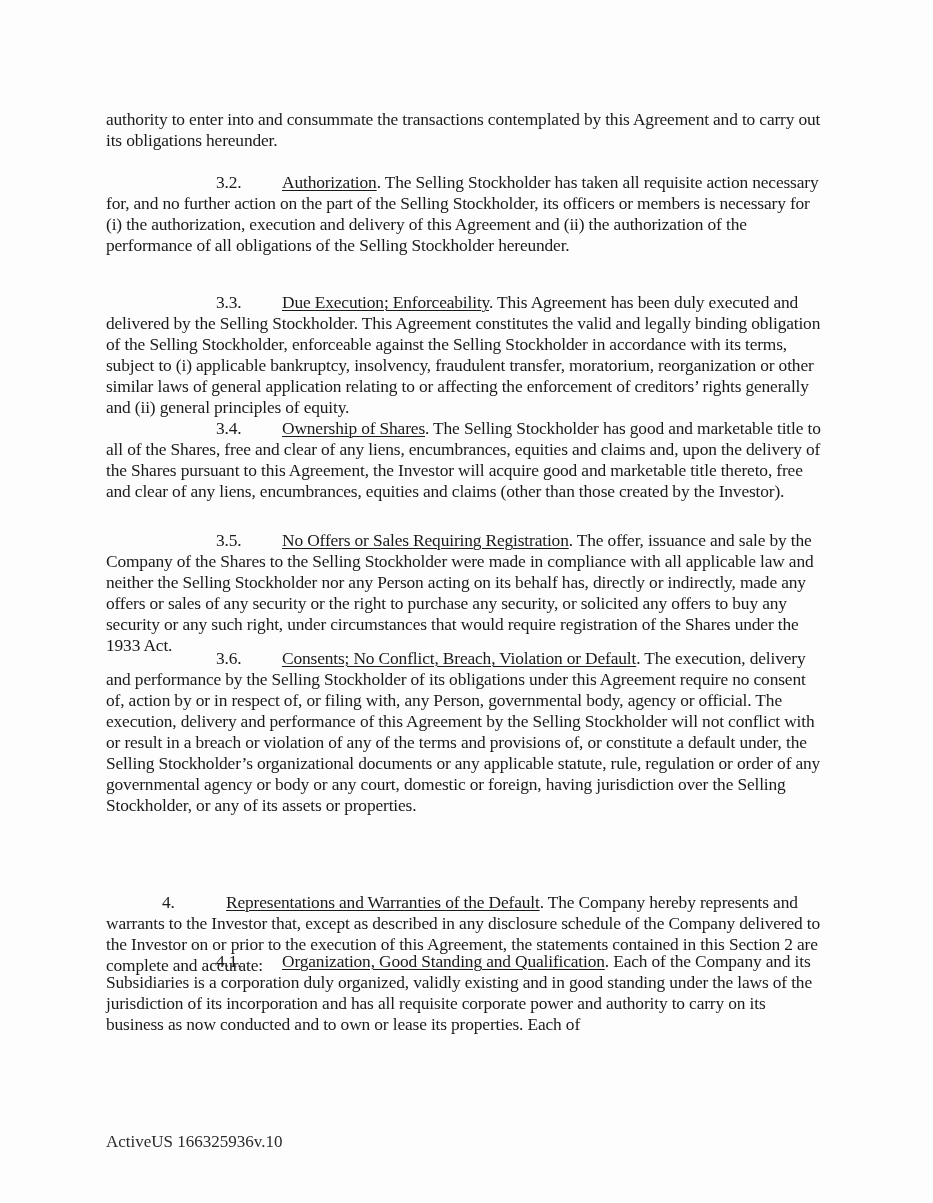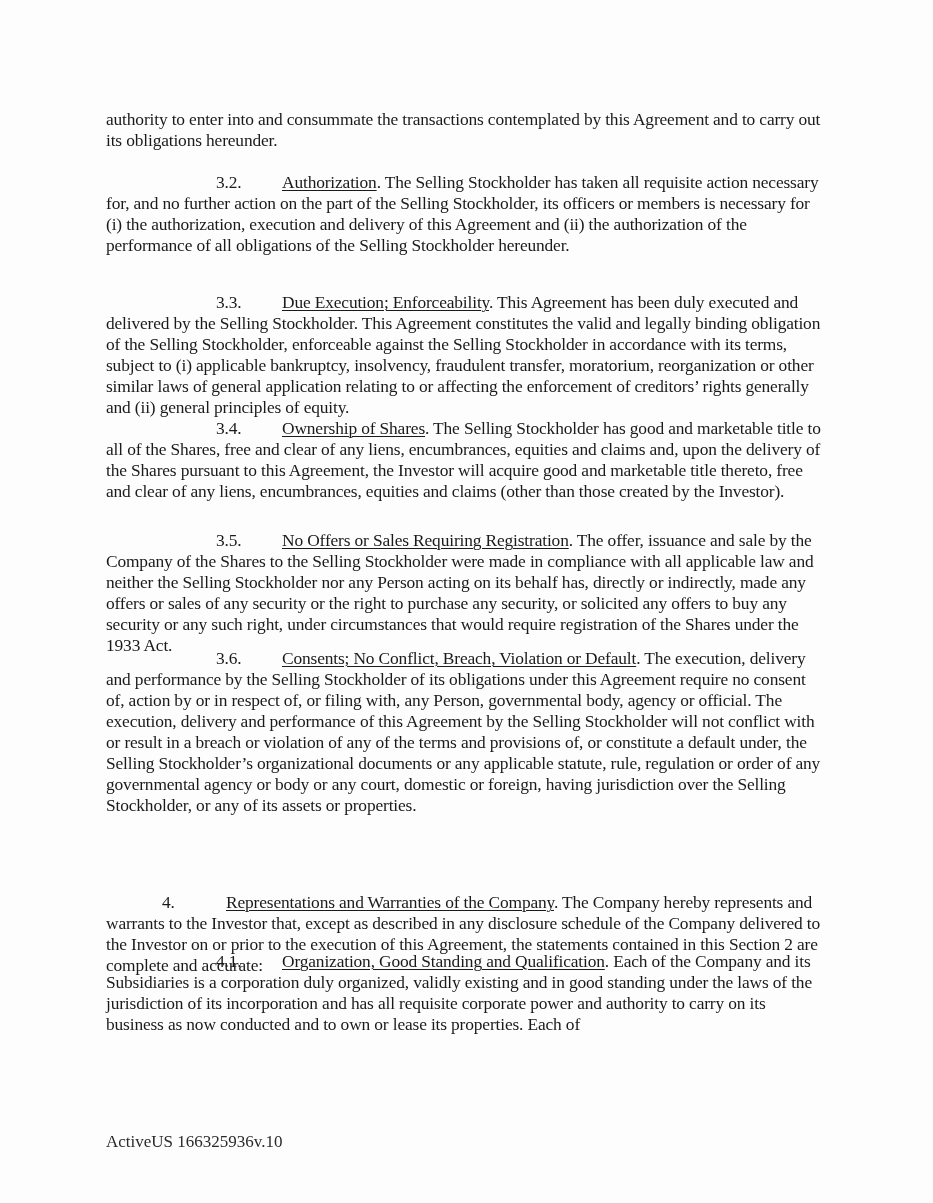--- a/index.html
+++ b/index.html
@@ -80,21 +80,21 @@
 
   <p class="para sub text-block" style="top:530px;">
     <span class="num">3.5.</span><span class="heading">No Offers or Sales Requiring Registration</span><span>.  The offer, issuance and sale by the Company of the Shares to the Selling Stockholder were made in compliance with all applicable law and neither the Selling Stockholder nor any Person acting on its behalf has, directly or indirectly, made any offers or sales of any security or the right to purchase any security, or solicited any offers to buy any security or any such right, under circumstances that would require registration of the Shares under the 1933 Act.</span>
   </p>
 
   <p class="para sub text-block" style="top:648px;">
     <span class="num">3.6.</span><span class="heading">Consents; No Conflict, Breach, Violation or Default</span><span>.  The execution, delivery and performance by the Selling Stockholder of its obligations under this Agreement require no consent of, action by or in respect of, or filing with, any Person, governmental body, agency or official.  The execution, delivery and performance of this Agreement by the Selling Stockholder will not conflict with or result in a breach or violation of any of the terms and provisions of, or constitute a default under, the Selling Stockholder’s organizational documents or any applicable statute, rule, regulation or order of any governmental agency or body or any court, domestic or foreign, having jurisdiction over the Selling Stockholder, or any of its assets or properties.</span>
   </p>
 
   <p class="para main text-block" style="top:892px;">
-    <span class="num">4.</span><span class="heading">Representations and Warranties of the Company</span><span>.  The Company hereby represents and warrants to the Investor that, except as described in any disclosure schedule of the Company delivered to the Investor on or prior to the execution of this Agreement, the statements contained in this Section 2 are complete and accurate:</span>
+    <span class="num">4.</span><span class="heading">Representations and Warranties of the Default</span><span>.  The Company hereby represents and warrants to the Investor that, except as described in any disclosure schedule of the Company delivered to the Investor on or prior to the execution of this Agreement, the statements contained in this Section 2 are complete and accurate:</span>
   </p>
 
   <p class="para sub text-block" style="top:951px;">
     <span class="num">4.1.</span><span class="heading">Organization, Good Standing and Qualification</span><span>.  Each of the Company and its Subsidiaries is a corporation duly organized, validly existing and in good standing under the laws of the jurisdiction of its incorporation and has all requisite corporate power and authority to carry on its business as now conducted and to own or lease its properties.  Each of</span>
   </p>
 
   <div class="footer">ActiveUS 166325936v.10</div>
 
 </div>
 

